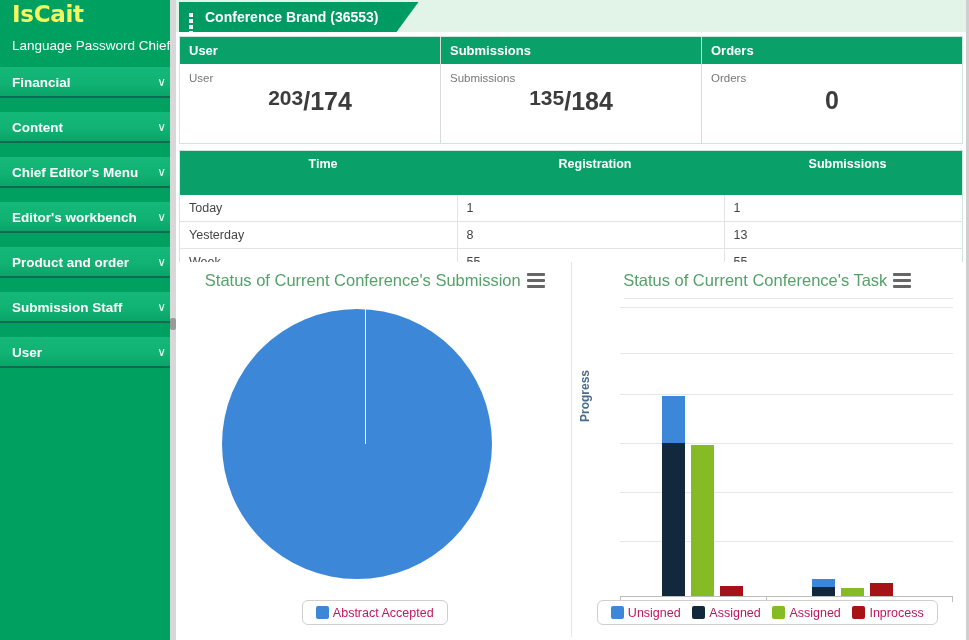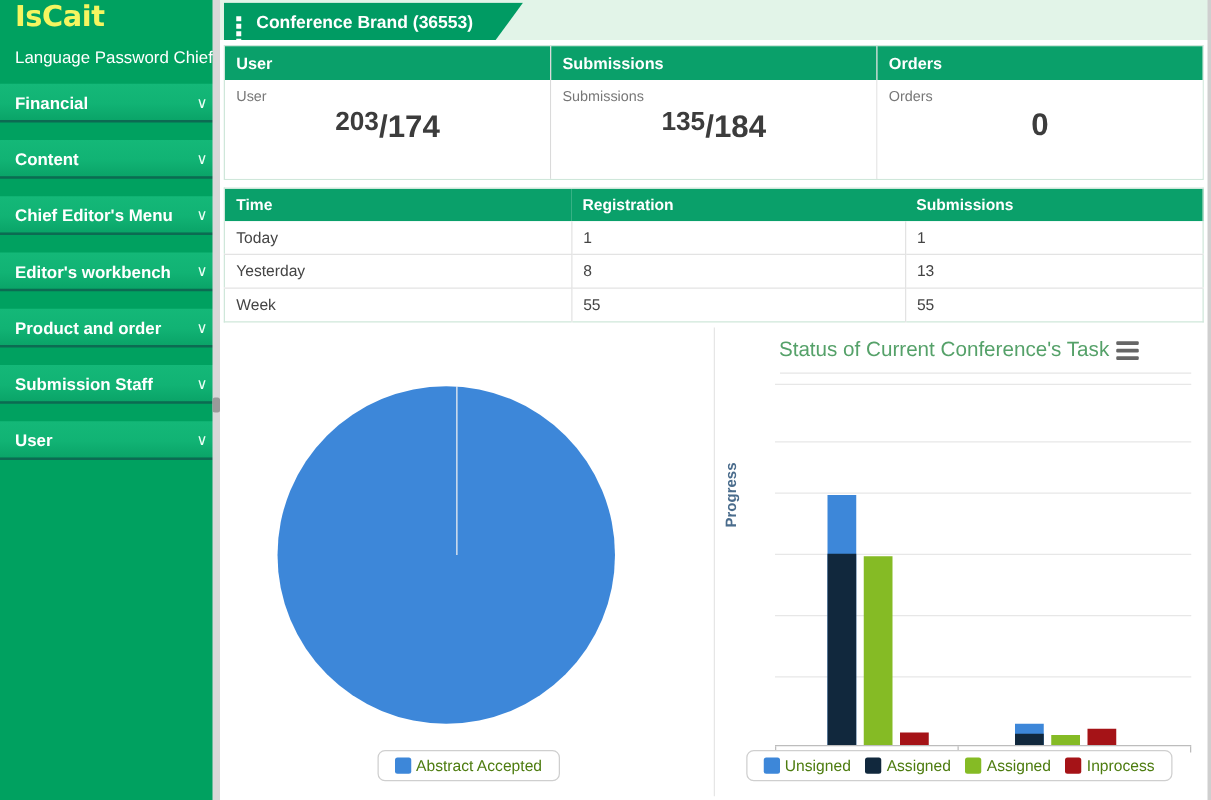--- a/index.html
+++ b/index.html
@@ -207,22 +207,22 @@
     border-collapse: collapse;
     table-layout: fixed;
     border: 1px solid #cfe7da;
     background: #fff;
   }
   #timetable th {
     background: #0aa06a;
     color: #fff;
     font-size: 12.5px;
     font-weight: bold;
-    text-align: left;
-    padding: 6px 0 6px 9px;
+    text-align: center;
+    padding: 6px 0 24px 9px;
     height: 14px;
   }
   #timetable td {
     font-size: 12.5px;
     color: #444;
     text-align: left;
     padding: 6px 0 6px 9px;
     border-bottom: 1px solid #e3e3e3;
     border-right: 1px solid #e3e3e3;
     background: #fff;
@@ -308,21 +308,21 @@
     border: 1px solid #cfcfcf;
     border-radius: 6px;
     padding: 4px 9px 4px 9px;
     background: #fff;
     white-space: nowrap;
   }
   .legend-item {
     display: inline-block;
     margin: 0 4px;
     font-size: 12.5px;
-    color: #4d7c0f;
+    color: #be185d;
     cursor: pointer;
   }
   .legend-item .swatch {
     display: inline-block;
     width: 13px; height: 13px;
     border-radius: 2px;
     vertical-align: -2px;
     margin-right: 4px;
   }
 
@@ -485,20 +485,21 @@
           <td>Week</td>
           <td>55</td>
           <td>55</td>
         </tr>
       </tbody>
     </table>
 
     <div id="charts">
 
       <div class="chart-panel left">
+        <div class="chart-title"><span class="t-text">Status of Current Conference's Submission</span><span class="hamburger"><i></i><i></i><i></i></span></div>
         <div id="pie"></div>
         <div id="pie-split"></div>
         <div class="chart-legend">
           <span class="legend-box">
             <span class="legend-item"><span class="swatch" style="background:#3d87d9"></span><span>Abstract Accepted</span></span>
           </span>
         </div>
       </div>
 
       <div class="chart-panel">

